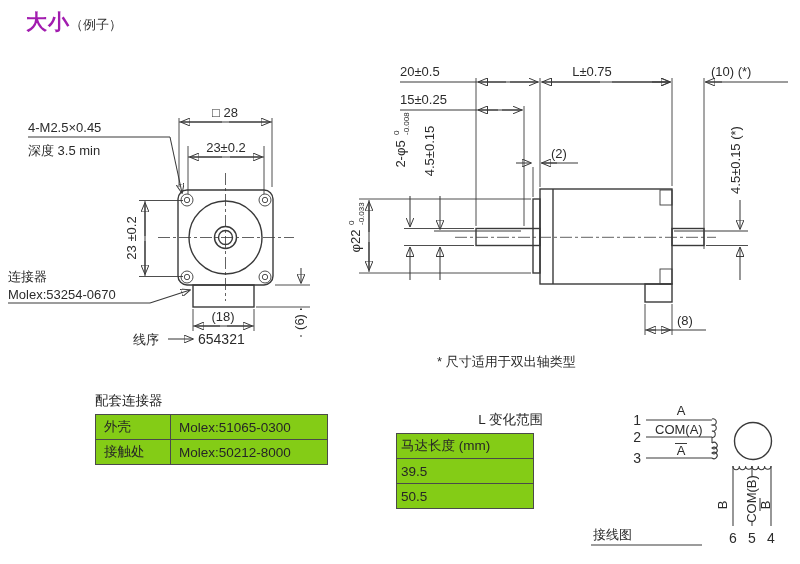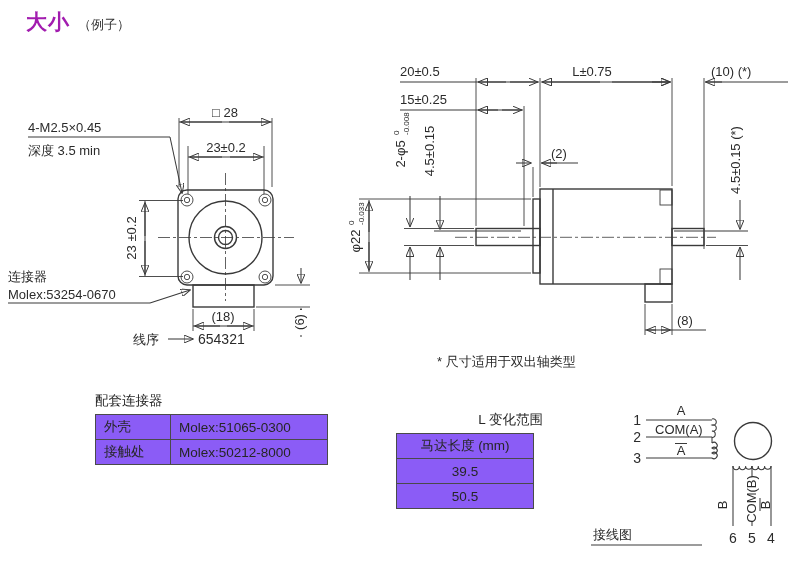--- a/index.html
+++ b/index.html
@@ -14,30 +14,30 @@
   .big{font-size:14px;fill:#2b2b2b;}
   line,path,rect.o,circle{stroke:#3a3a3a;fill:none;}
   .thin{stroke-width:0.9;}
   .dim{stroke-width:1.05;}
   .shape{stroke-width:1.4;}
   .cl{stroke-width:0.8;stroke-dasharray:12 3 3 3;}
   .mask{fill:#ffffff;stroke:none;}
   
   .title-wrap{position:absolute;left:26px;top:8px;}
   .title-main{font-size:21px;font-weight:bold;color:#a21caf;letter-spacing:1px;}
-  .title-suffix{font-size:13px;color:#333;margin-left:8px;}
+  .title-suffix{font-size:13px;color:#333;}
   .tbl{position:absolute;}
   .tbl .cap{font-size:13.5px;color:#262626;margin-bottom:4px;}
   table{border-collapse:collapse;}
   td,th{border:1.3px solid #4a4a4a;font-size:13.5px;font-weight:normal;color:#262626;
-        height:24px;padding:0 8px;background:#8b5cf6;}
+        height:24px;padding:0 8px;background:#84cc16;}
   #conn-table td.lbl{width:58px;}
   #conn-table td.val{width:140px;}
   #len-table .cap{text-align:right;}
-  #len-table td{width:128px;text-align:center;padding:0 4px;}
+  #len-table td{width:128px;padding:0 4px;}
 </style>
 </head>
 <body>
 
 <svg id="art" width="800" height="564" viewBox="0 0 800 564">
   <defs>
     <marker id="ah" markerUnits="userSpaceOnUse" markerWidth="10" markerHeight="8" refX="9" refY="4" orient="auto">
       <path d="M0,0 L9.5,4 L0,8 Z" fill="#3a3a3a" stroke="none"></path>
     </marker>
   </defs>

